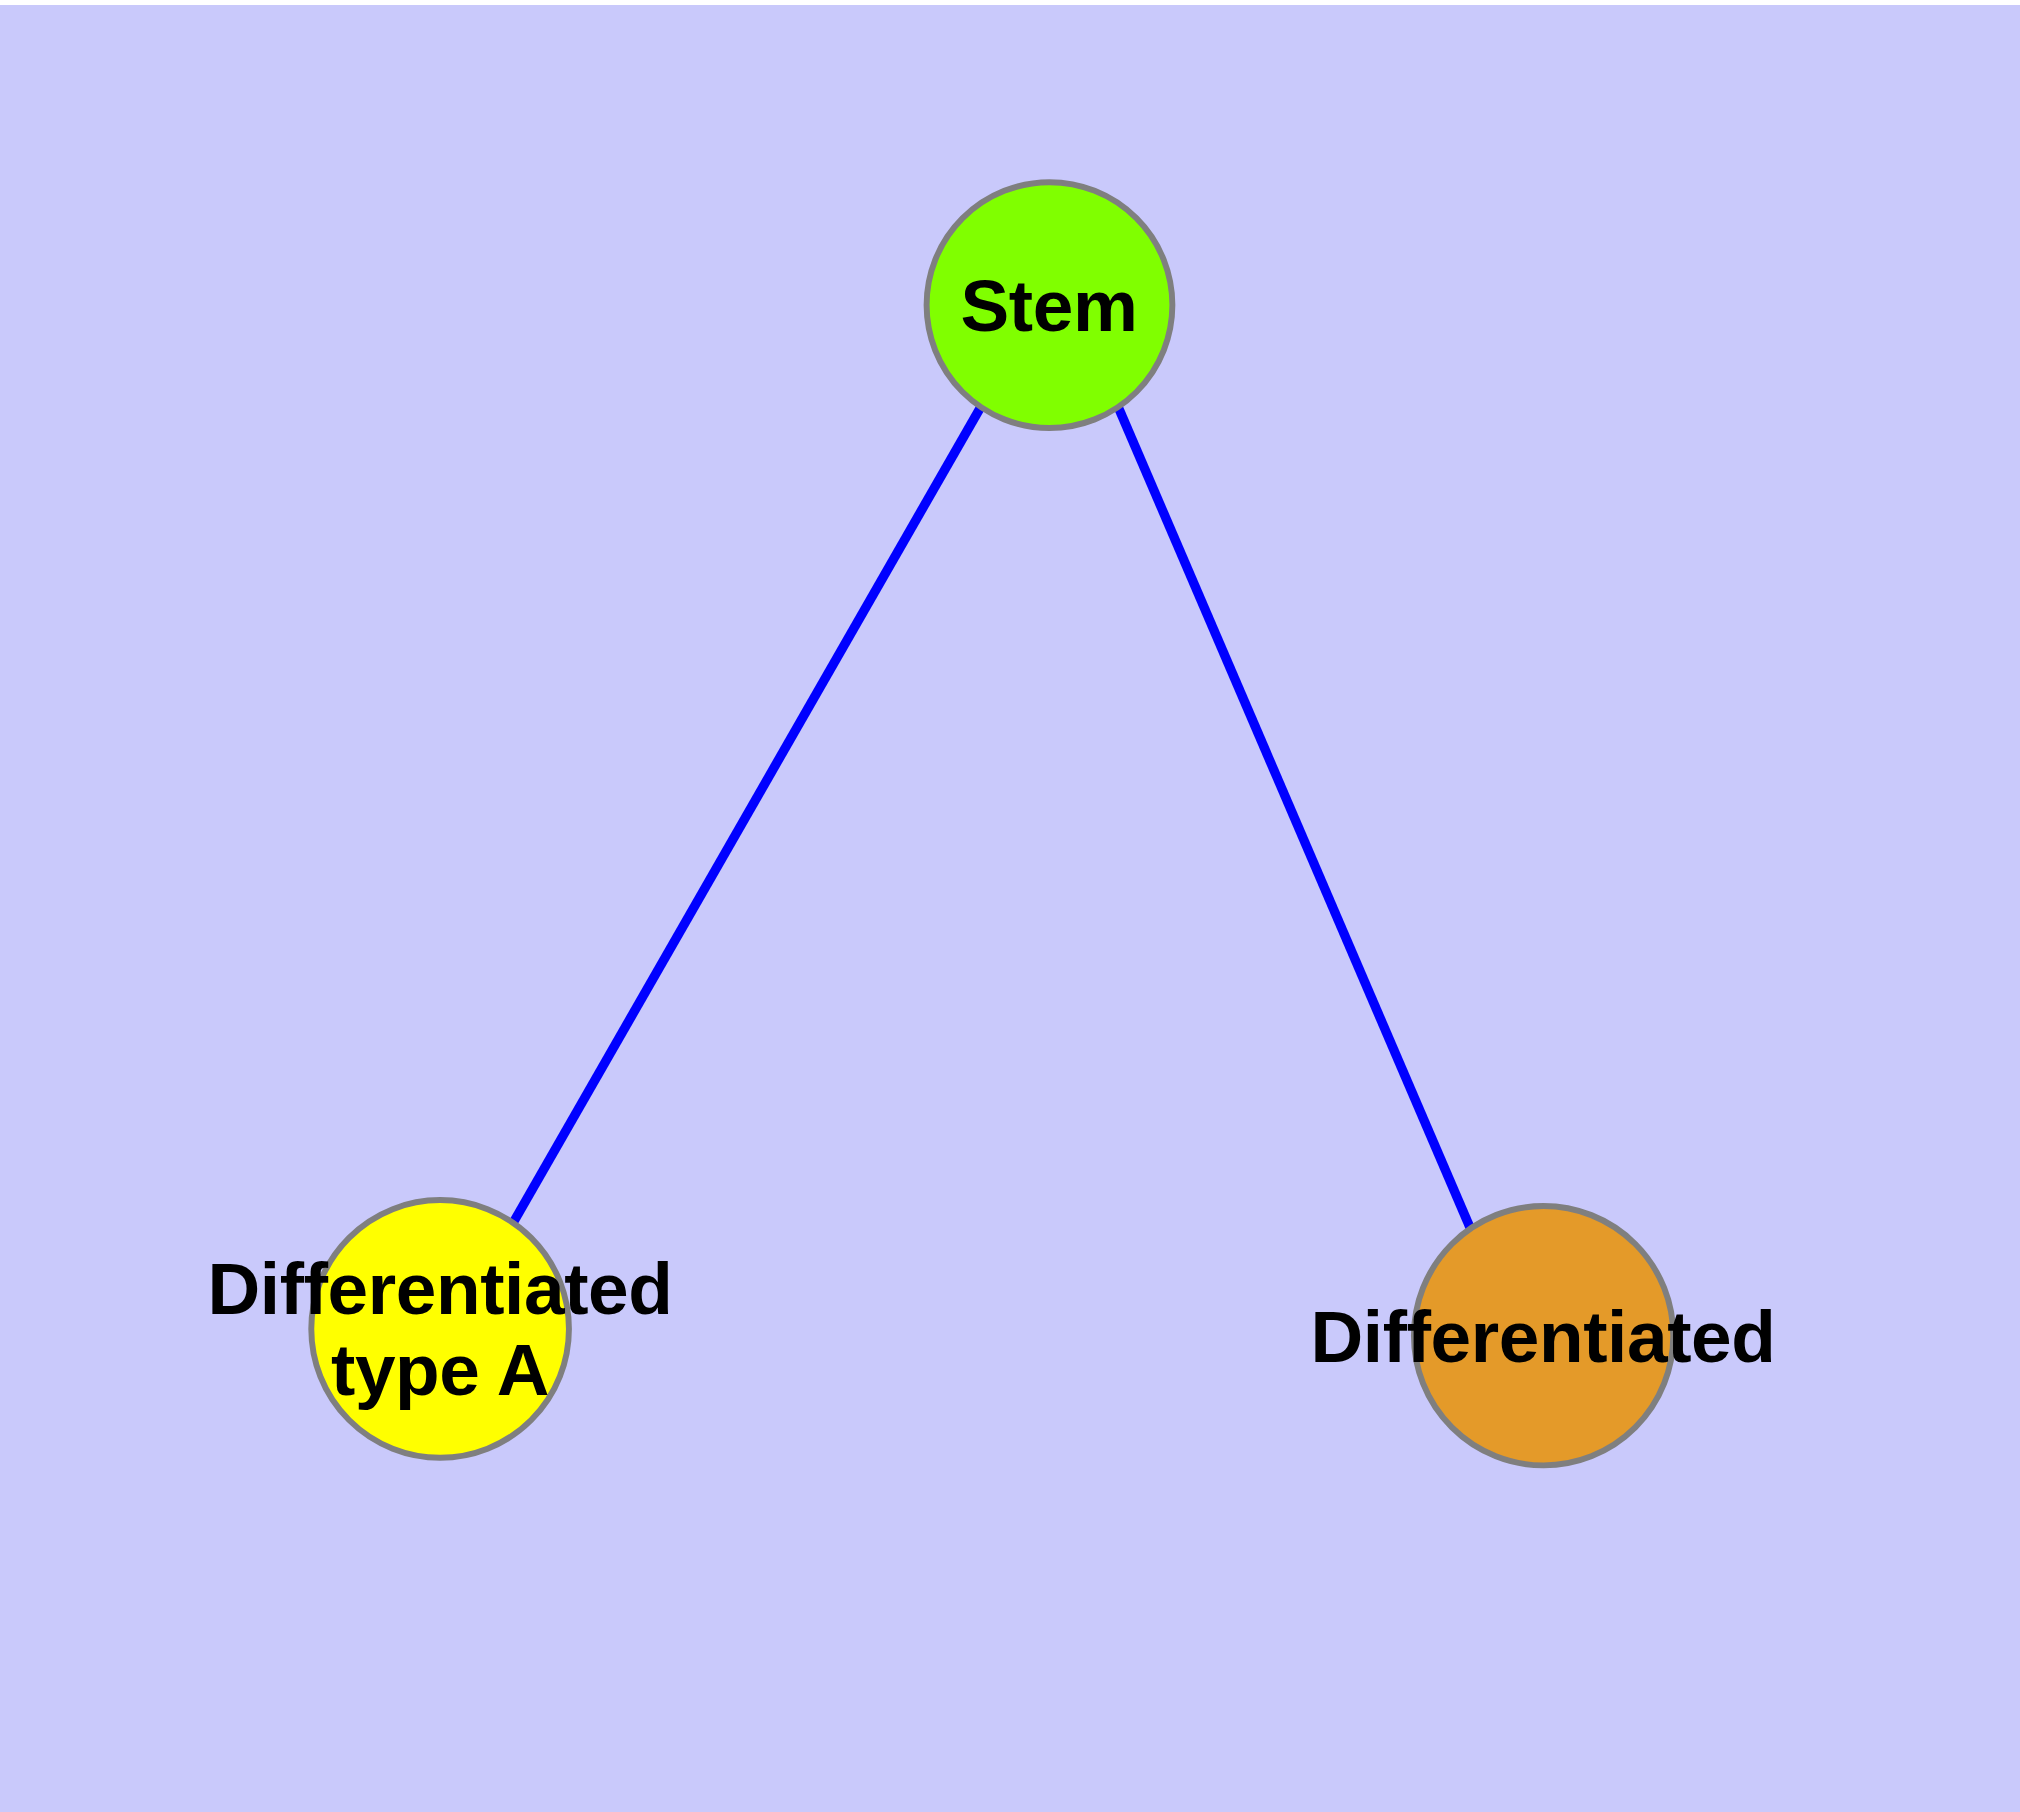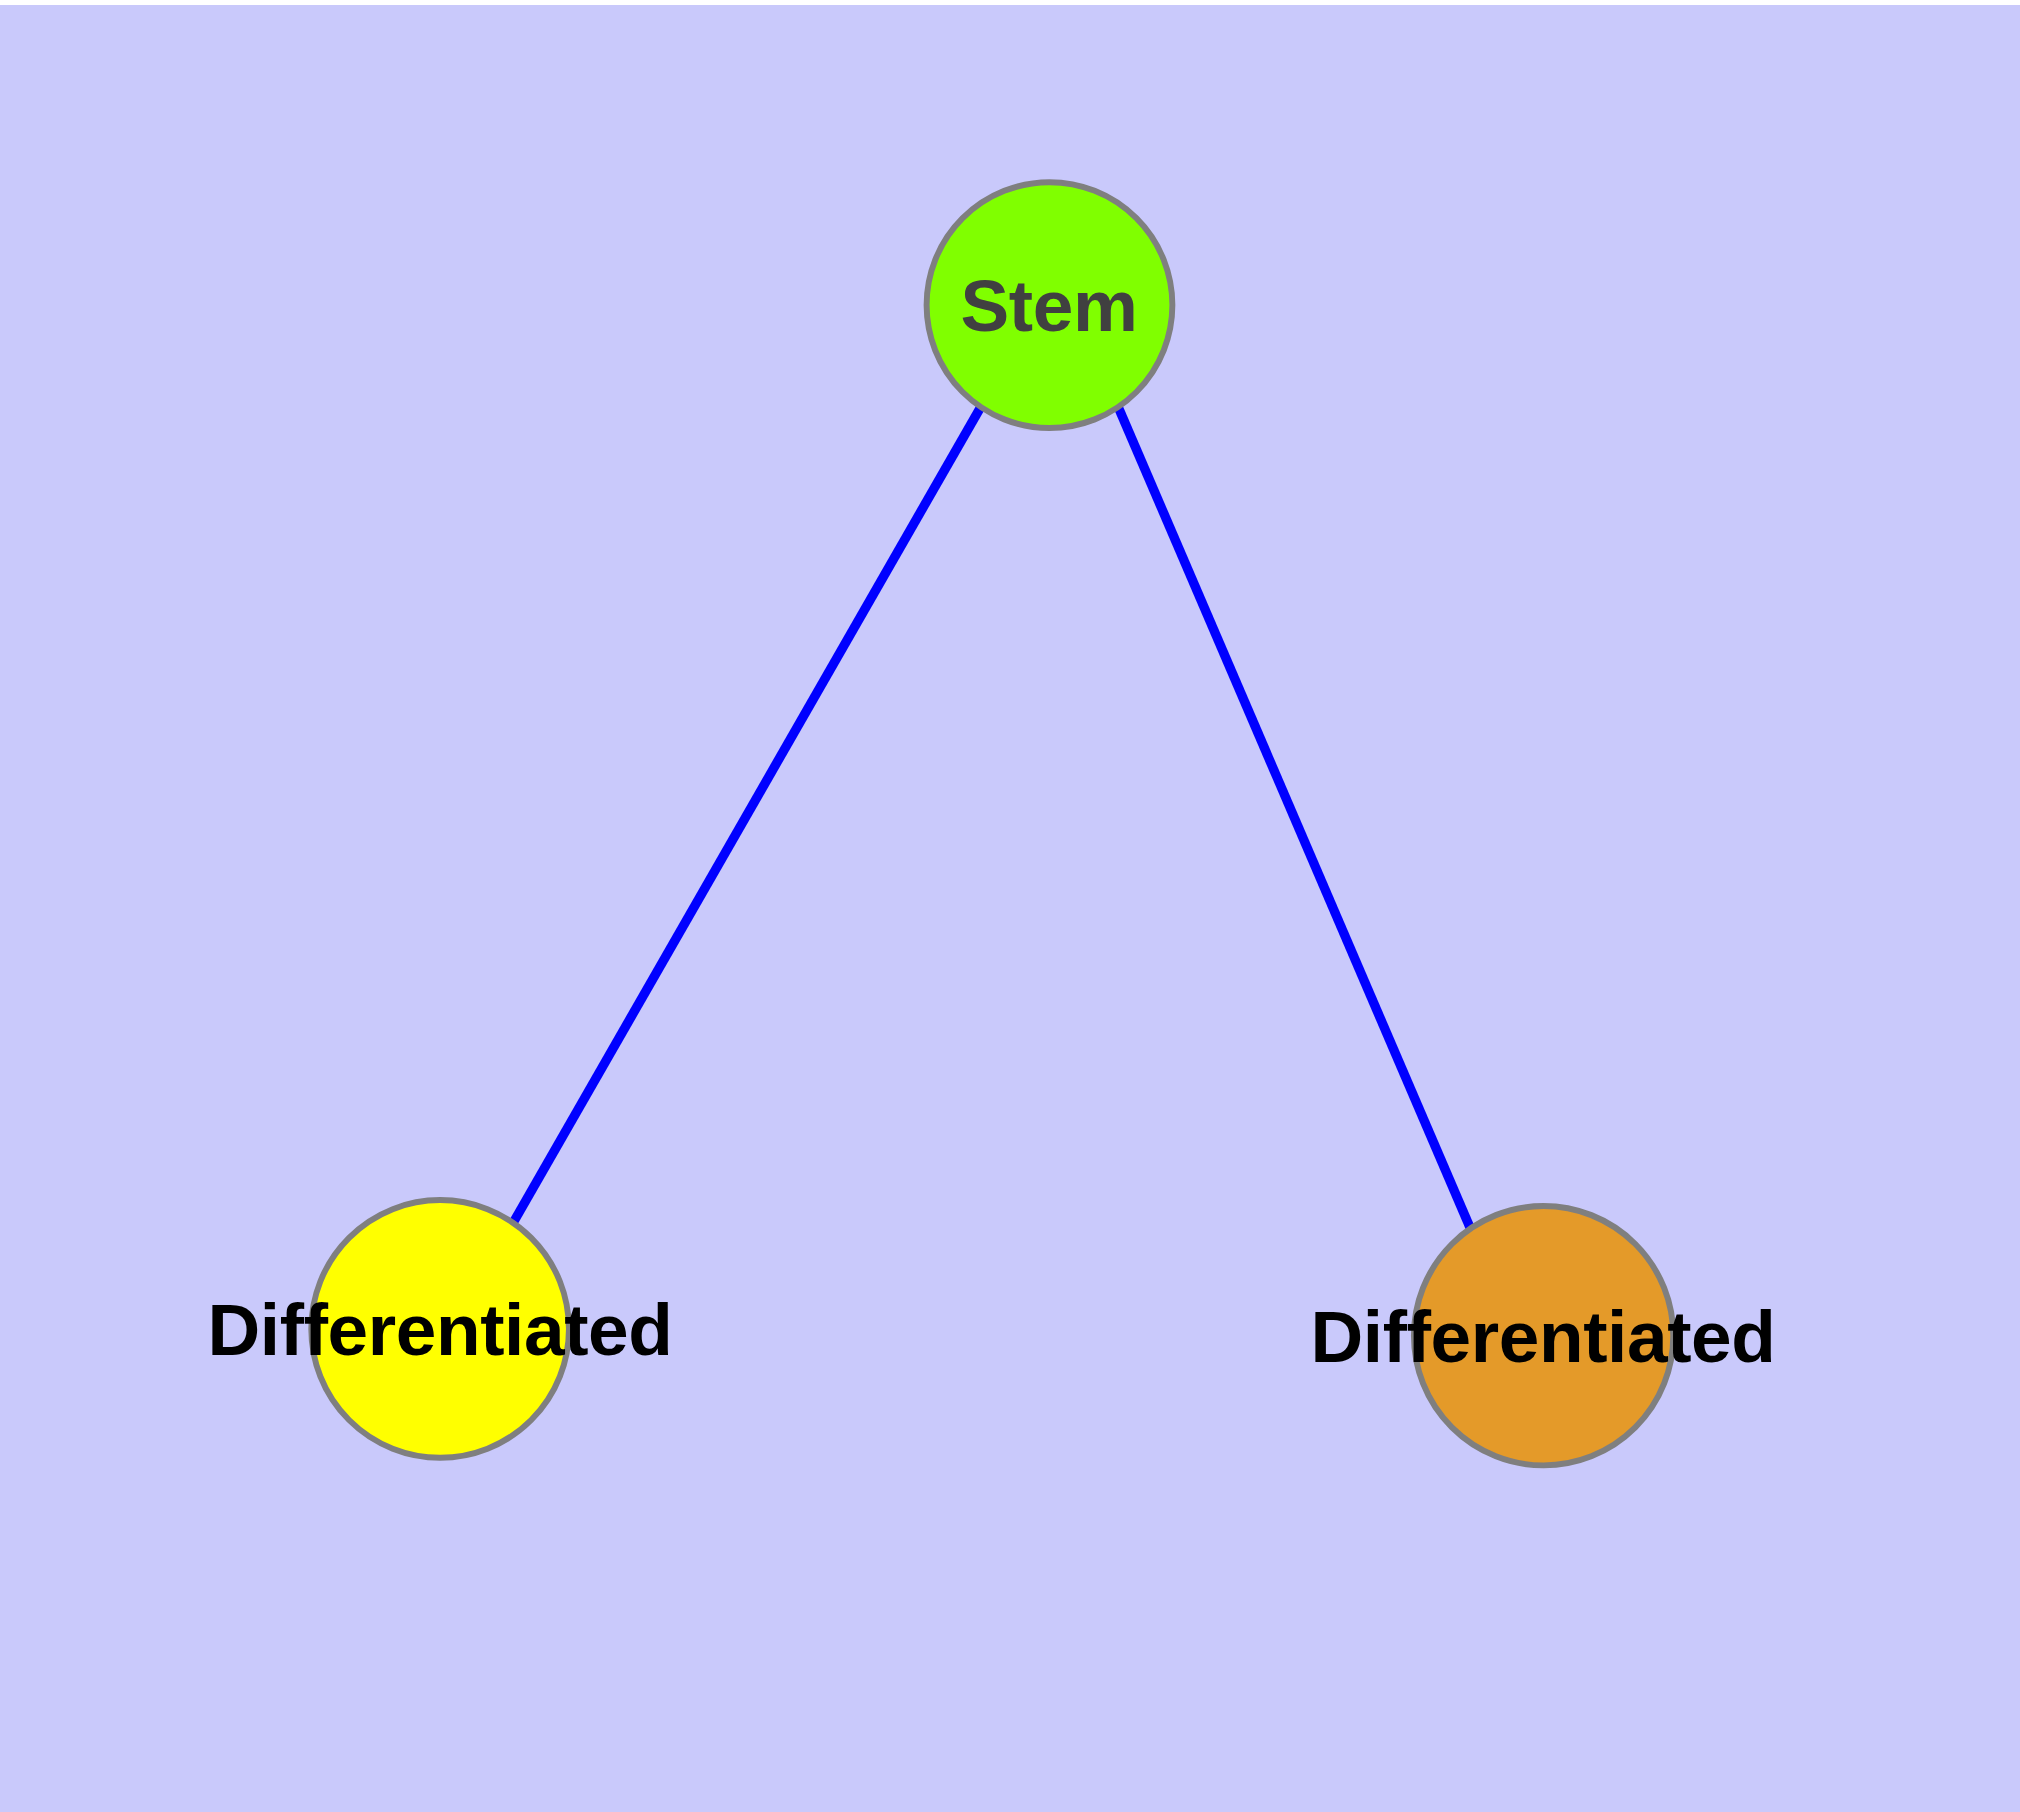--- a/index.html
+++ b/index.html
@@ -59,18 +59,18 @@
       <line class="edge" stroke="#0000ff" stroke-width="11" stroke-linecap="butt" x1="1319" y1="480" x2="1734" y2="1448"></line>
     </g>
 
     <g>
       <circle class="node-circle" stroke="#7f7f7f" stroke-width="7" cx="1238" cy="360" r="145" fill="#80ff00"></circle>
       <circle class="node-circle" stroke="#7f7f7f" stroke-width="7" cx="519" cy="1568" r="152" fill="#ffff00"></circle>
       <circle class="node-circle" stroke="#7f7f7f" stroke-width="7" cx="1821" cy="1576" r="153" fill="#e49a29"></circle>
     </g>
   </svg>
 
-  <div class="node-label" style="left: 1049px; top: 305px; color: #404040; font-size: 73px;"><span>Stem</span></div>
-  <div class="node-label" style="left: 440px; top: 1329px; color: rgb(0, 0, 0); font-size: 73px;"><span>Differentiated</span><br></div>
+  <div class="node-label" style="left: 1049px; top: 305px; color: #000000; font-size: 73px;"><span>Stem</span></div>
+  <div class="node-label" style="left: 440px; top: 1329px; color: rgb(0, 0, 0); font-size: 73px;"><span>Differentiated</span><br><span>type A</span></div>
   <div class="node-label" style="left: 1543px; top: 1336px; color: rgb(0, 0, 0); font-size: 73px;"><span>Differentiated</span><br></div>
 
 </div>
 
 
 </body></html>

